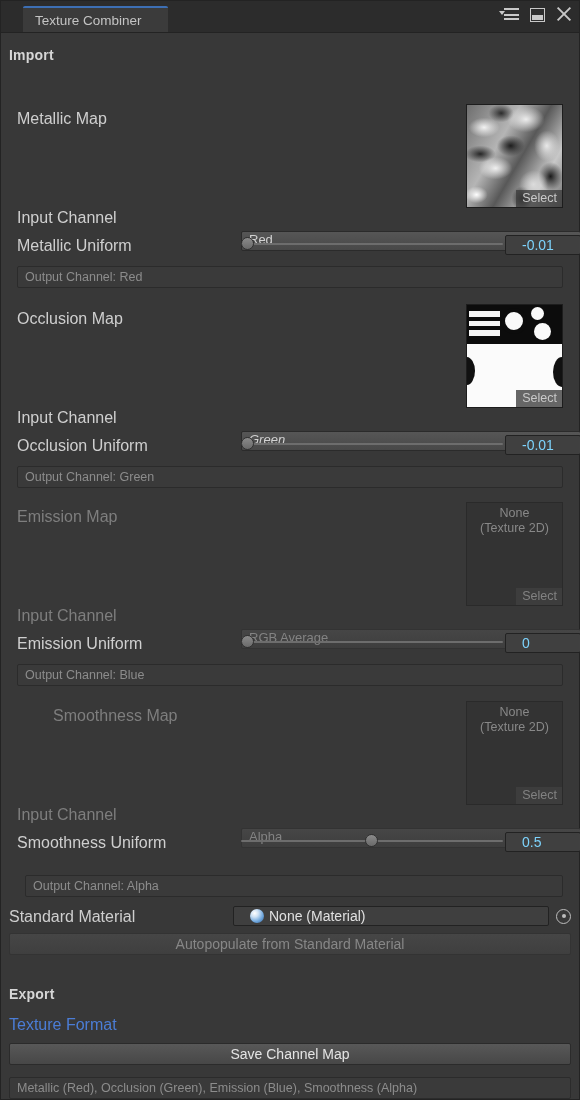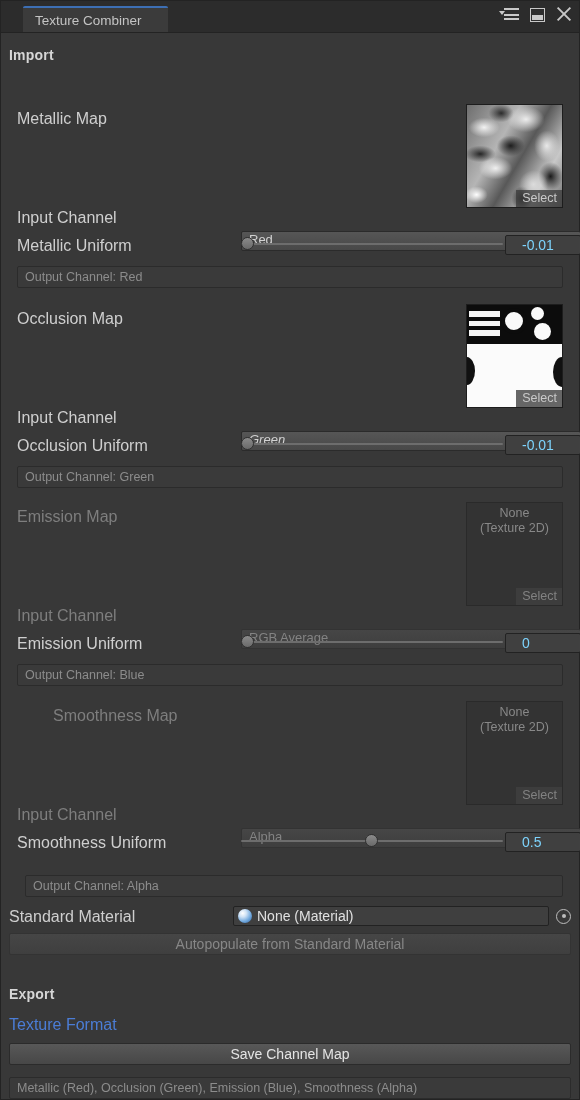--- a/index.html
+++ b/index.html
@@ -212,21 +212,21 @@
     color: #8c8c8c; font-size: 12.5px;
   }
 
   
   .objfield {
     height: 20px; flex: 1;
     background: #3f3f3f;
     border: 1px solid #222;
     border-radius: 2px;
     display: flex; align-items: center;
-    gap: 5px; padding-left: 4px;
+    gap: 5px; padding-left: 16px;
     color: #e0e0e0; font-size: 14px;
   }
   .mat-sphere {
     width: 14px; height: 14px; border-radius: 50%;
     background: radial-gradient(circle at 33% 30%, #ffffff 0%, #cfe2f5 28%, #6fa7dd 62%, #2f5f99 100%);
     flex: 0 0 auto;
   }
   .picker {
     width: 15px; height: 15px; border-radius: 50%;
     border: 1.5px solid #bdbdbd;

